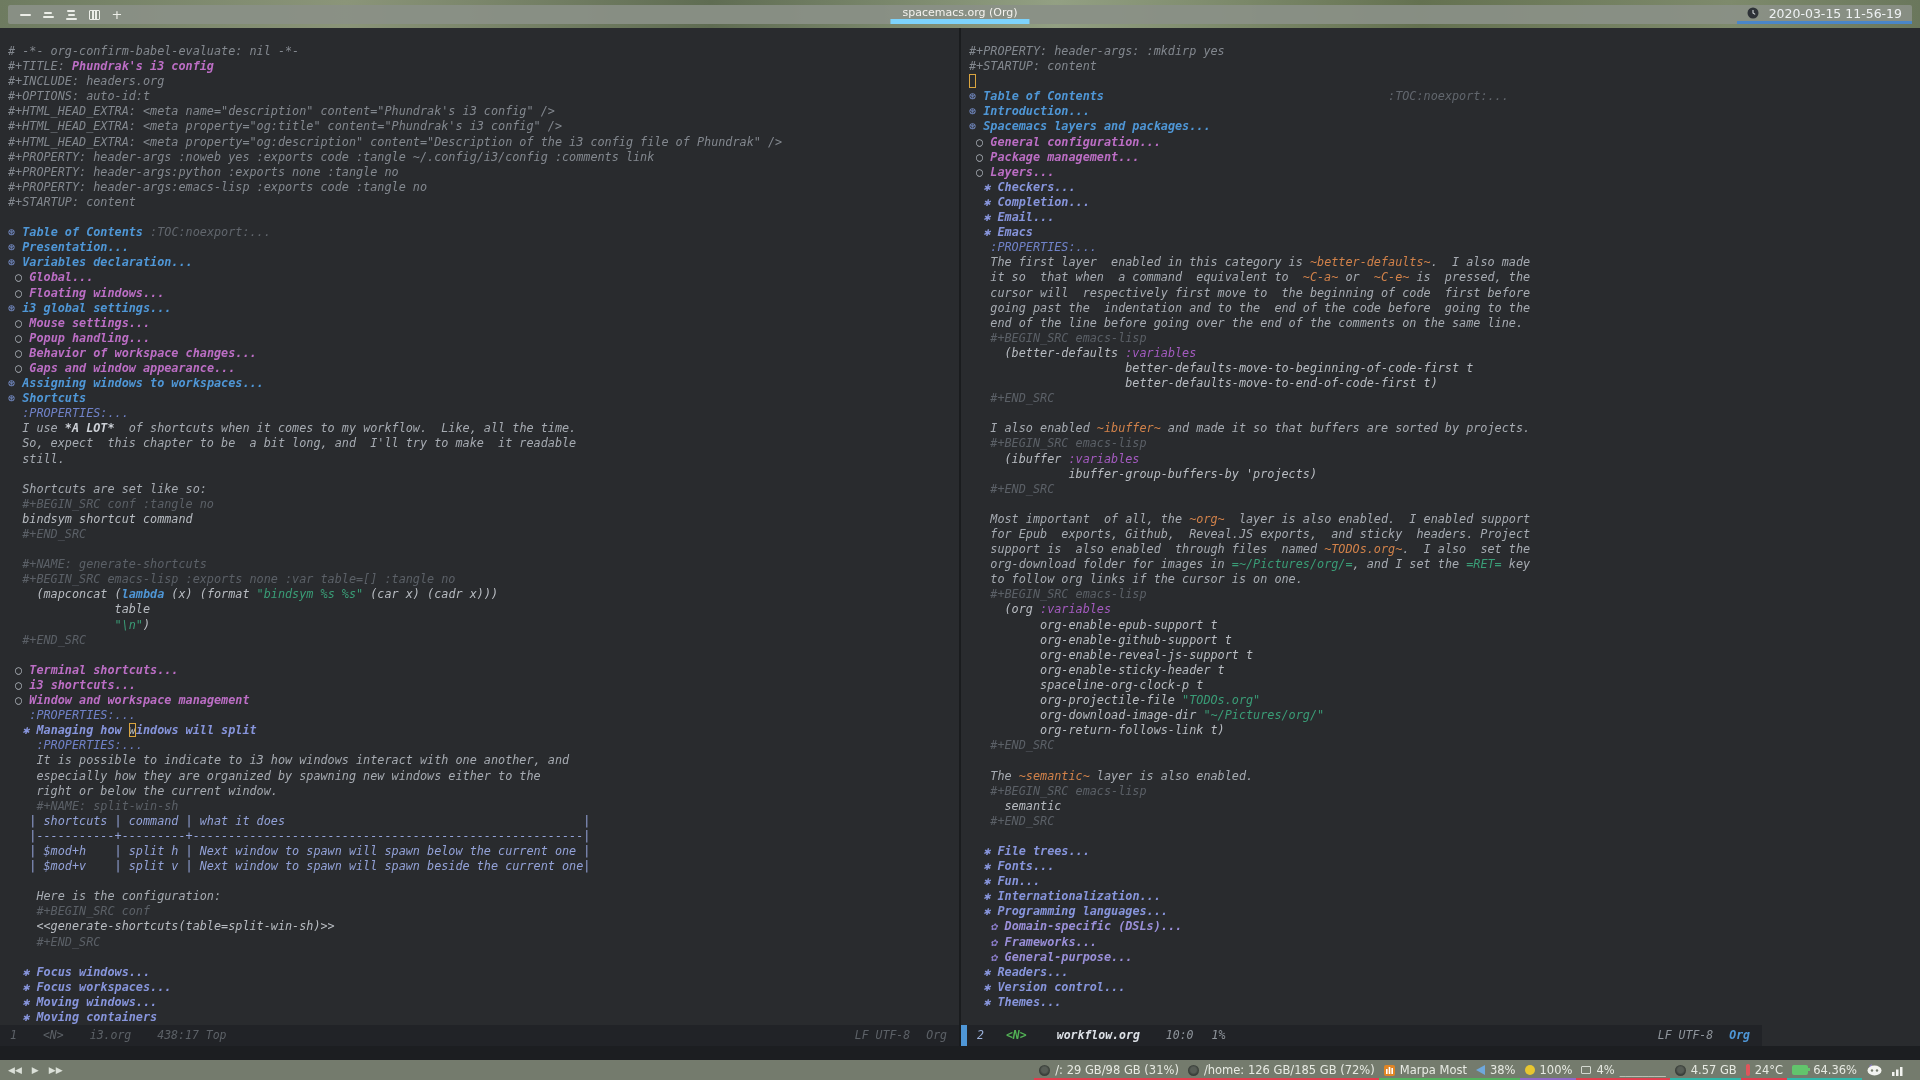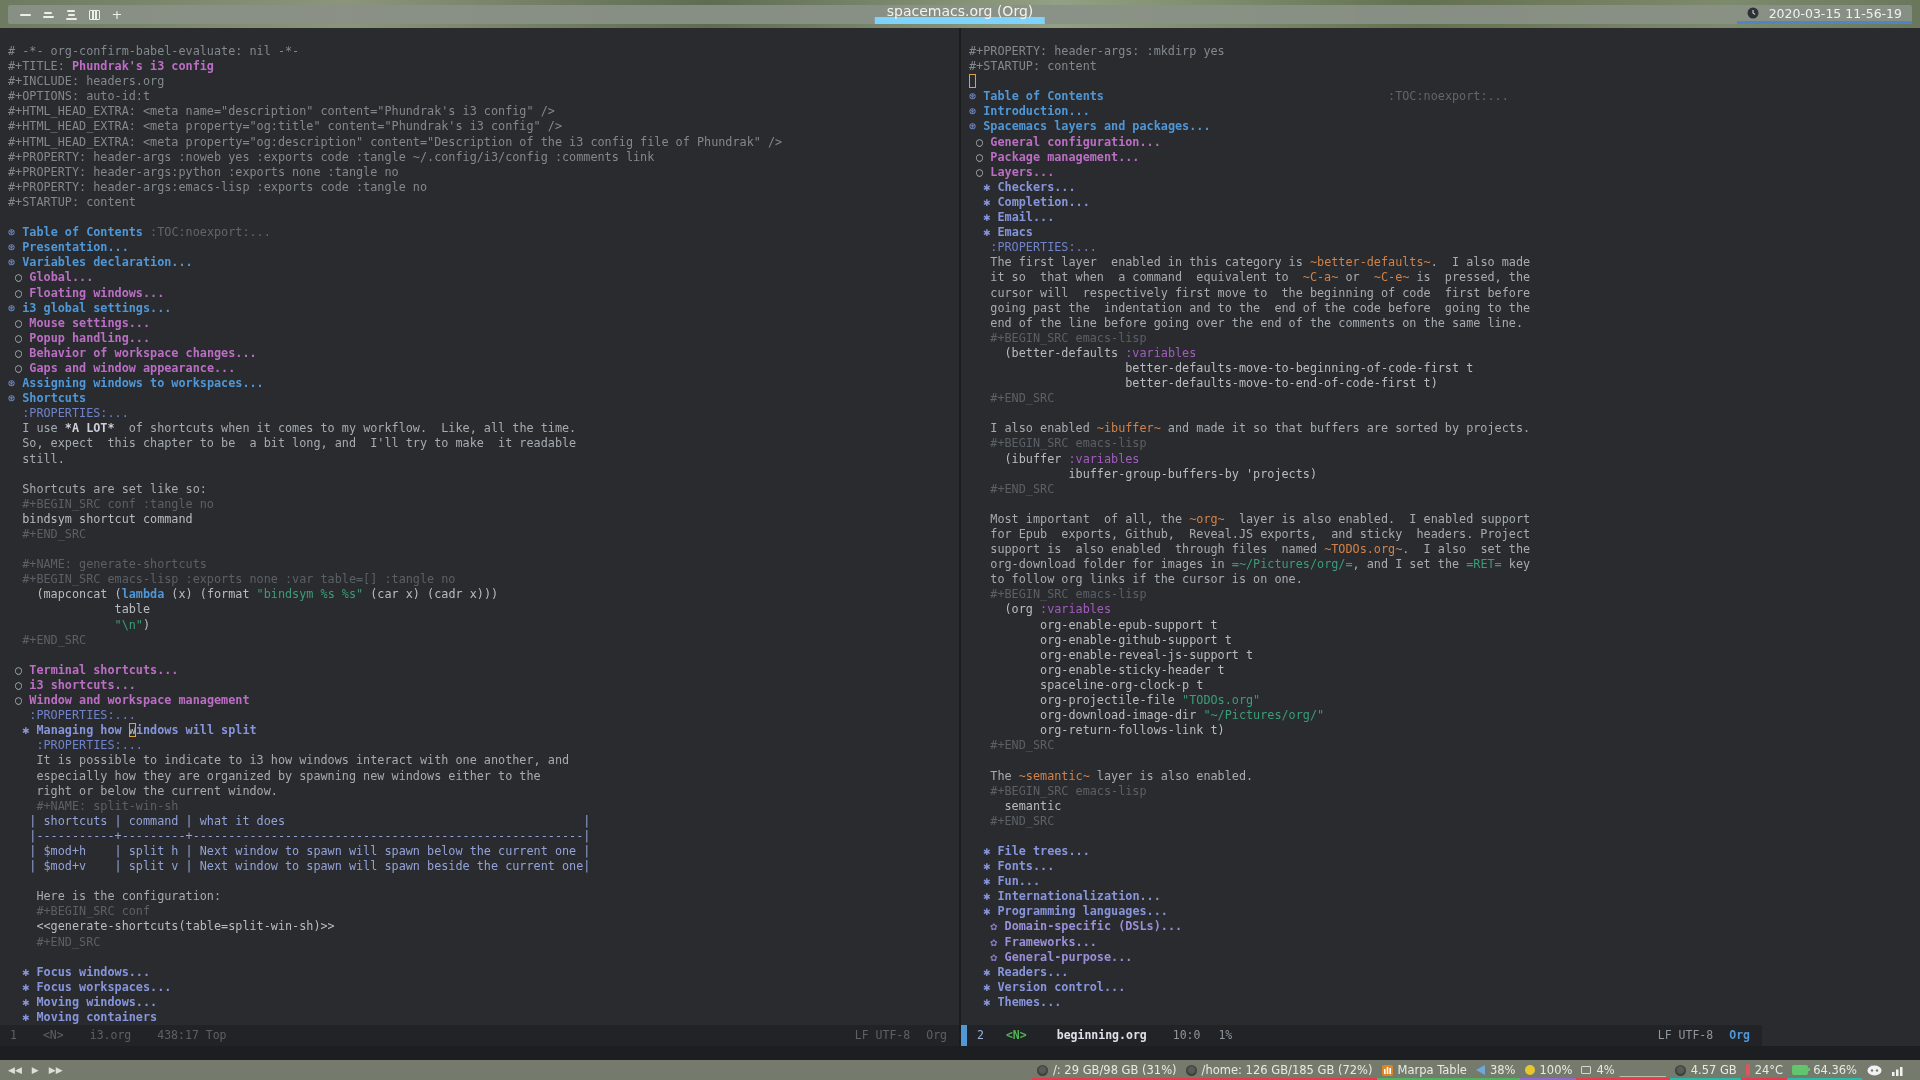--- a/index.html
+++ b/index.html
@@ -16,28 +16,28 @@
   
   .topbar{position:absolute;top:5px;left:8px;right:8px;height:19px;background:rgba(138,144,134,.93);
     border-radius:2px;display:flex;align-items:center;color:#eceee8;font-size:12px;}
   .ws-group{display:flex;align-items:center;gap:9px;padding-left:10px;height:100%;}
   .ws{width:14px;height:14px;display:flex;flex-direction:column;justify-content:center;align-items:center;gap:2px;cursor:default;}
   .ws .bar{height:2px;background:#eceee8;border-radius:1px;display:block;}
   .b10{width:11px;} .b7{width:8px;} .b6{width:7px;}
   .ws4i{width:11px;height:10px;border:1.5px solid #eceee8;border-radius:1px;box-sizing:border-box;
     background:linear-gradient(90deg,transparent 25%,#eceee8 25%,#eceee8 40%,transparent 40%,transparent 60%,#eceee8 60%,#eceee8 75%,transparent 75%);}
   .ws.plus{font-size:13px;color:#eceee8;}
-  .title-wrap{position:absolute;left:50%;transform:translateX(-50%);height:100%;display:flex;align-items:center;
-    padding:0 12px;border-bottom:7px solid #7dd3fc;box-sizing:border-box;color:#f4f2ee;font-size:14px;}
+  .title-wrap{position:absolute;left:50%;transform:translateX(-50%);height:100%;display:flex;align-items:flex-end;
+    padding:0 12px;border-bottom:5px solid #7dd3fc;box-sizing:border-box;color:#f4f2ee;font-size:11px;}
   .clock-wrap{position:absolute;right:0;height:100%;display:flex;align-items:center;gap:10px;
     padding:0 10px;border-bottom:3px solid #4a86c8;box-sizing:border-box;color:#eef1f3;font-size:12.5px;}
   
   .emacs{position:absolute;top:28px;left:0;width:1920px;height:1032px;background:#292b2e;
     font-family:"DejaVu Sans Mono",monospace;font-size:11.8px;line-height:15.1px;}
-  .win{position:absolute;top:0;height:1018px;overflow:hidden;}
+  .win{position:absolute;top:0;height:1018px;overflow:hidden;font-style:italic;}
   #win-left{left:0;width:959px;}
   #win-right{left:961px;width:801px;}
   .win-divider{position:absolute;top:0;left:959px;width:2px;height:1018px;background:#1a1c1e;}
   .content{padding:16px 0 0 8px;height:981px;overflow:hidden;white-space:pre;}
   .ln{white-space:pre;height:15.1px;}
   .echo{position:absolute;top:1018px;left:0;right:0;height:14px;background:#1c1e21;}
   
   .s-mt{color:#83888f}
   .s-ttl{color:#bc6ec5;font-weight:bold}
   .s-h1{color:#4f97d7;font-weight:bold}
@@ -143,21 +143,21 @@
       </span>
     </div>
   </div>
   <div class="win-divider"></div>
   <div class="win" id="win-right">
     <div class="content" id="lines-right"><div class="ln"><span class="s-mt">#+PROPERTY: header-args: :mkdirp yes</span></div><div class="ln"><span class="s-mt">#+STARTUP: content</span></div><div class="ln"><span class="s-cur"> </span></div><div class="ln"><span class="s-ob1">⊛ </span><span class="s-h1">Table of Contents</span><span class="s-bd">                                        </span><span class="s-tag">:TOC:noexport:...</span></div><div class="ln"><span class="s-ob1">⊛ </span><span class="s-h1">Introduction...</span></div><div class="ln"><span class="s-ob1">⊛ </span><span class="s-h1">Spacemacs layers and packages...</span></div><div class="ln"><span class="s-bd"> </span><span class="s-ob2">○ </span><span class="s-h2">General configuration...</span></div><div class="ln"><span class="s-bd"> </span><span class="s-ob2">○ </span><span class="s-h2">Package management...</span></div><div class="ln"><span class="s-bd"> </span><span class="s-ob2">○ </span><span class="s-h2">Layers...</span></div><div class="ln"><span class="s-bd">  </span><span class="s-ob3">✱ </span><span class="s-h3">Checkers...</span></div><div class="ln"><span class="s-bd">  </span><span class="s-ob3">✱ </span><span class="s-h3">Completion...</span></div><div class="ln"><span class="s-bd">  </span><span class="s-ob3">✱ </span><span class="s-h3">Email...</span></div><div class="ln"><span class="s-bd">  </span><span class="s-ob3">✱ </span><span class="s-h3">Emacs</span></div><div class="ln"><span class="s-drw">   :PROPERTIES:...</span></div><div class="ln"><span class="s-bd">   The first layer  enabled in this category is </span><span class="s-oc">~better-defaults~</span><span class="s-bd">.  I also made</span></div><div class="ln"><span class="s-bd">   it so  that when  a command  equivalent to  </span><span class="s-oc">~C-a~</span><span class="s-bd"> or  </span><span class="s-oc">~C-e~</span><span class="s-bd"> is  pressed, the</span></div><div class="ln"><span class="s-bd">   cursor will  respectively first move to  the beginning of code  first before</span></div><div class="ln"><span class="s-bd">   going past the  indentation and to the  end of the code before  going to the</span></div><div class="ln"><span class="s-bd">   end of the line before going over the end of the comments on the same line.</span></div><div class="ln"><span class="s-sm">   #+BEGIN_SRC emacs-lisp</span></div><div class="ln"><span class="s-cd">     (better-defaults </span><span class="s-ks">:variables</span></div><div class="ln"><span class="s-cd">                      better-defaults-move-to-beginning-of-code-first t</span></div><div class="ln"><span class="s-cd">                      better-defaults-move-to-end-of-code-first t)</span></div><div class="ln"><span class="s-sm">   #+END_SRC</span></div><div class="ln"> </div><div class="ln"><span class="s-bd">   I also enabled </span><span class="s-oc">~ibuffer~</span><span class="s-bd"> and made it so that buffers are sorted by projects.</span></div><div class="ln"><span class="s-sm">   #+BEGIN_SRC emacs-lisp</span></div><div class="ln"><span class="s-cd">     (ibuffer </span><span class="s-ks">:variables</span></div><div class="ln"><span class="s-cd">              ibuffer-group-buffers-by 'projects)</span></div><div class="ln"><span class="s-sm">   #+END_SRC</span></div><div class="ln"> </div><div class="ln"><span class="s-bd">   Most important  of all, the </span><span class="s-oc">~org~</span><span class="s-bd">  layer is also enabled.  I enabled support</span></div><div class="ln"><span class="s-bd">   for Epub  exports, Github,  Reveal.JS exports,  and sticky  headers. Project</span></div><div class="ln"><span class="s-bd">   support is  also enabled  through files  named </span><span class="s-oc">~TODOs.org~</span><span class="s-bd">.  I also  set the</span></div><div class="ln"><span class="s-bd">   org-download folder for images in </span><span class="s-vb">=~/Pictures/org/=</span><span class="s-bd">, and I set the </span><span class="s-vb">=RET=</span><span class="s-bd"> key</span></div><div class="ln"><span class="s-bd">   to follow org links if the cursor is on one.</span></div><div class="ln"><span class="s-sm">   #+BEGIN_SRC emacs-lisp</span></div><div class="ln"><span class="s-cd">     (org </span><span class="s-ks">:variables</span></div><div class="ln"><span class="s-cd">          org-enable-epub-support t</span></div><div class="ln"><span class="s-cd">          org-enable-github-support t</span></div><div class="ln"><span class="s-cd">          org-enable-reveal-js-support t</span></div><div class="ln"><span class="s-cd">          org-enable-sticky-header t</span></div><div class="ln"><span class="s-cd">          spaceline-org-clock-p t</span></div><div class="ln"><span class="s-cd">          org-projectile-file </span><span class="s-st">"TODOs.org"</span></div><div class="ln"><span class="s-cd">          org-download-image-dir </span><span class="s-st">"~/Pictures/org/"</span></div><div class="ln"><span class="s-cd">          org-return-follows-link t)</span></div><div class="ln"><span class="s-sm">   #+END_SRC</span></div><div class="ln"> </div><div class="ln"><span class="s-bd">   The </span><span class="s-oc">~semantic~</span><span class="s-bd"> layer is also enabled.</span></div><div class="ln"><span class="s-sm">   #+BEGIN_SRC emacs-lisp</span></div><div class="ln"><span class="s-cd">     semantic</span></div><div class="ln"><span class="s-sm">   #+END_SRC</span></div><div class="ln"> </div><div class="ln"><span class="s-bd">  </span><span class="s-ob3">✱ </span><span class="s-h3">File trees...</span></div><div class="ln"><span class="s-bd">  </span><span class="s-ob3">✱ </span><span class="s-h3">Fonts...</span></div><div class="ln"><span class="s-bd">  </span><span class="s-ob3">✱ </span><span class="s-h3">Fun...</span></div><div class="ln"><span class="s-bd">  </span><span class="s-ob3">✱ </span><span class="s-h3">Internationalization...</span></div><div class="ln"><span class="s-bd">  </span><span class="s-ob3">✱ </span><span class="s-h3">Programming languages...</span></div><div class="ln"><span class="s-bd">   </span><span class="s-ob4">✿ </span><span class="s-h4">Domain-specific (DSLs)...</span></div><div class="ln"><span class="s-bd">   </span><span class="s-ob4">✿ </span><span class="s-h4">Frameworks...</span></div><div class="ln"><span class="s-bd">   </span><span class="s-ob4">✿ </span><span class="s-h4">General-purpose...</span></div><div class="ln"><span class="s-bd">  </span><span class="s-ob3">✱ </span><span class="s-h3">Readers...</span></div><div class="ln"><span class="s-bd">  </span><span class="s-ob3">✱ </span><span class="s-h3">Version control...</span></div><div class="ln"><span class="s-bd">  </span><span class="s-ob3">✱ </span><span class="s-h3">Themes...</span></div></div>
     <div class="modeline ml-active">
       <i class="ml-accent"></i>
       <span class="ml-num">2</span>
       <span class="ml-state">&lt;N&gt;</span>
-      <span class="ml-buf">beginning.org</span>
+      <span class="ml-buf">workflow.org</span>
       <span class="ml-dim ml-pos">10:0</span>
       <span class="ml-dim ml-pct">1%</span>
       <span class="ml-right">
         <span class="ml-dim">LF UTF-8</span>
         <span class="ml-mode">Org</span>
       </span>
     </div>
   </div>
   <div class="echo"></div>
 </div>
@@ -179,21 +179,21 @@
       <span>/home: 126 GB/185 GB (72%)</span>
       <i class="ul ul-red"></i>
     </div>
     <div class="mod">
       <svg width="11" height="11">
           <rect width="11" height="11" rx="2" fill="#e08524"></rect>
           <rect x="2" y="4" width="1.6" height="5" fill="#fff"></rect>
           <rect x="4.7" y="2" width="1.6" height="7" fill="#fff"></rect>
           <rect x="7.4" y="3" width="1.6" height="6" fill="#fff"></rect>
         </svg>
-      <span>Marpa Table</span>
+      <span>Marpa Most</span>
       <i class="ul ul-green"></i>
     </div>
     <div class="mod">
       <span class="ico tri"></span>
       <span>38%</span>
       <i class="ul ul-green"></i>
     </div>
     <div class="mod">
       <span class="ico sun"></span>
       <span>100%</span>

